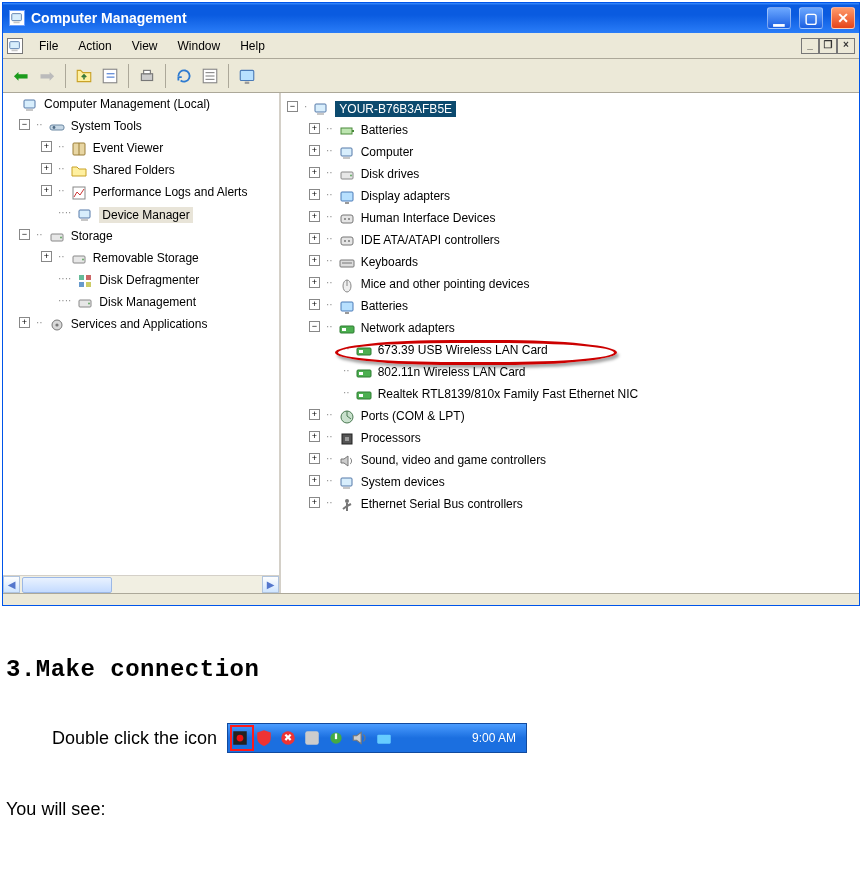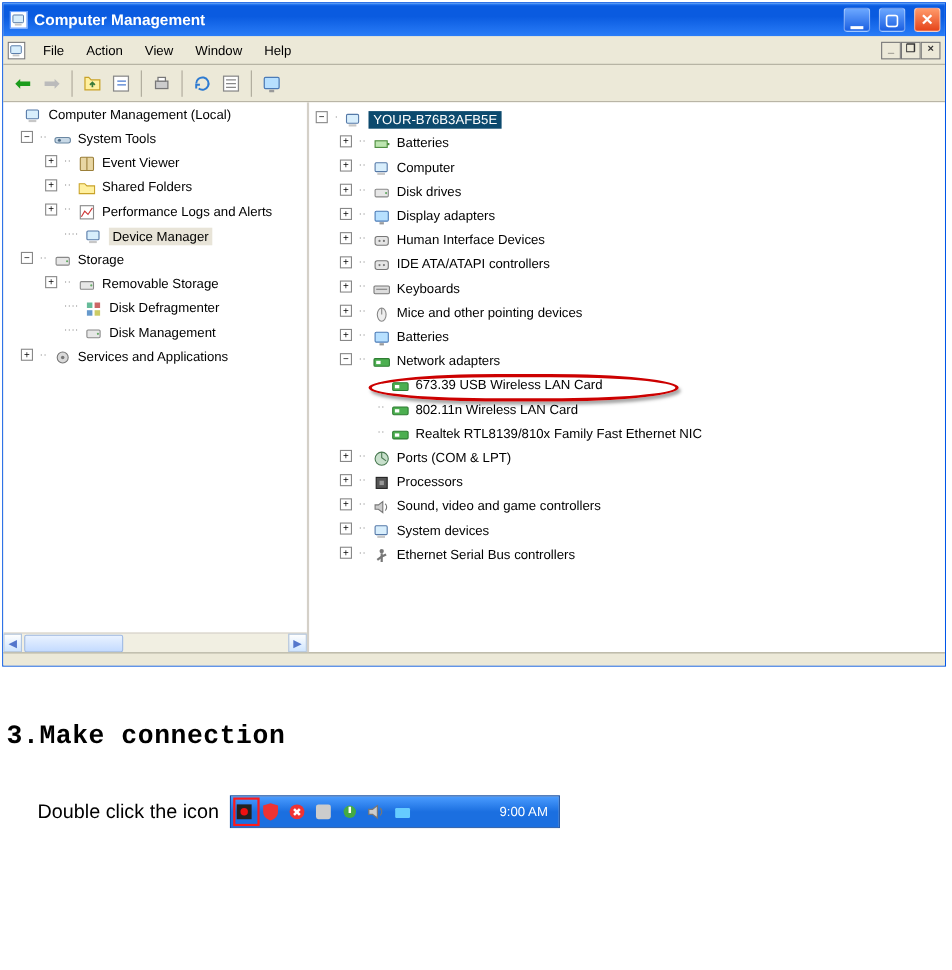--- a/index.html
+++ b/index.html
@@ -230,21 +230,21 @@
     font-weight: bold;
     letter-spacing: 0.5px;
     margin: 20px 0 40px 0;
   }
   .doc-line1 {
     font-family: Arial, sans-serif;
     font-size: 18px;
     display: flex;
     align-items: center;
     gap: 10px;
-    margin-left: 28px;
+    margin-left: 46px;
   }
   .doc-line2 {
     font-family: Arial, sans-serif;
     font-size: 18px;
     margin-top: 46px;
   }
   
   .systray {
     width: 300px; height: 30px;
     background: linear-gradient(to bottom,#4a9cff 0%, #1b6fe0 50%, #1b6fe0 100%);
@@ -824,13 +824,14 @@
         </span>
       <span class="ico">
           <svg viewBox="0 0 16 16">
             <rect x="2" y="5" width="12" height="8" fill="#6cf" rx="1"></rect>
           </svg>
         </span>
       <span class="clock">9:00 AM</span>
     </span>
   </div>
 
+  <div class="doc-line2">You will see:</div>
 </div>
 
 </body></html>

